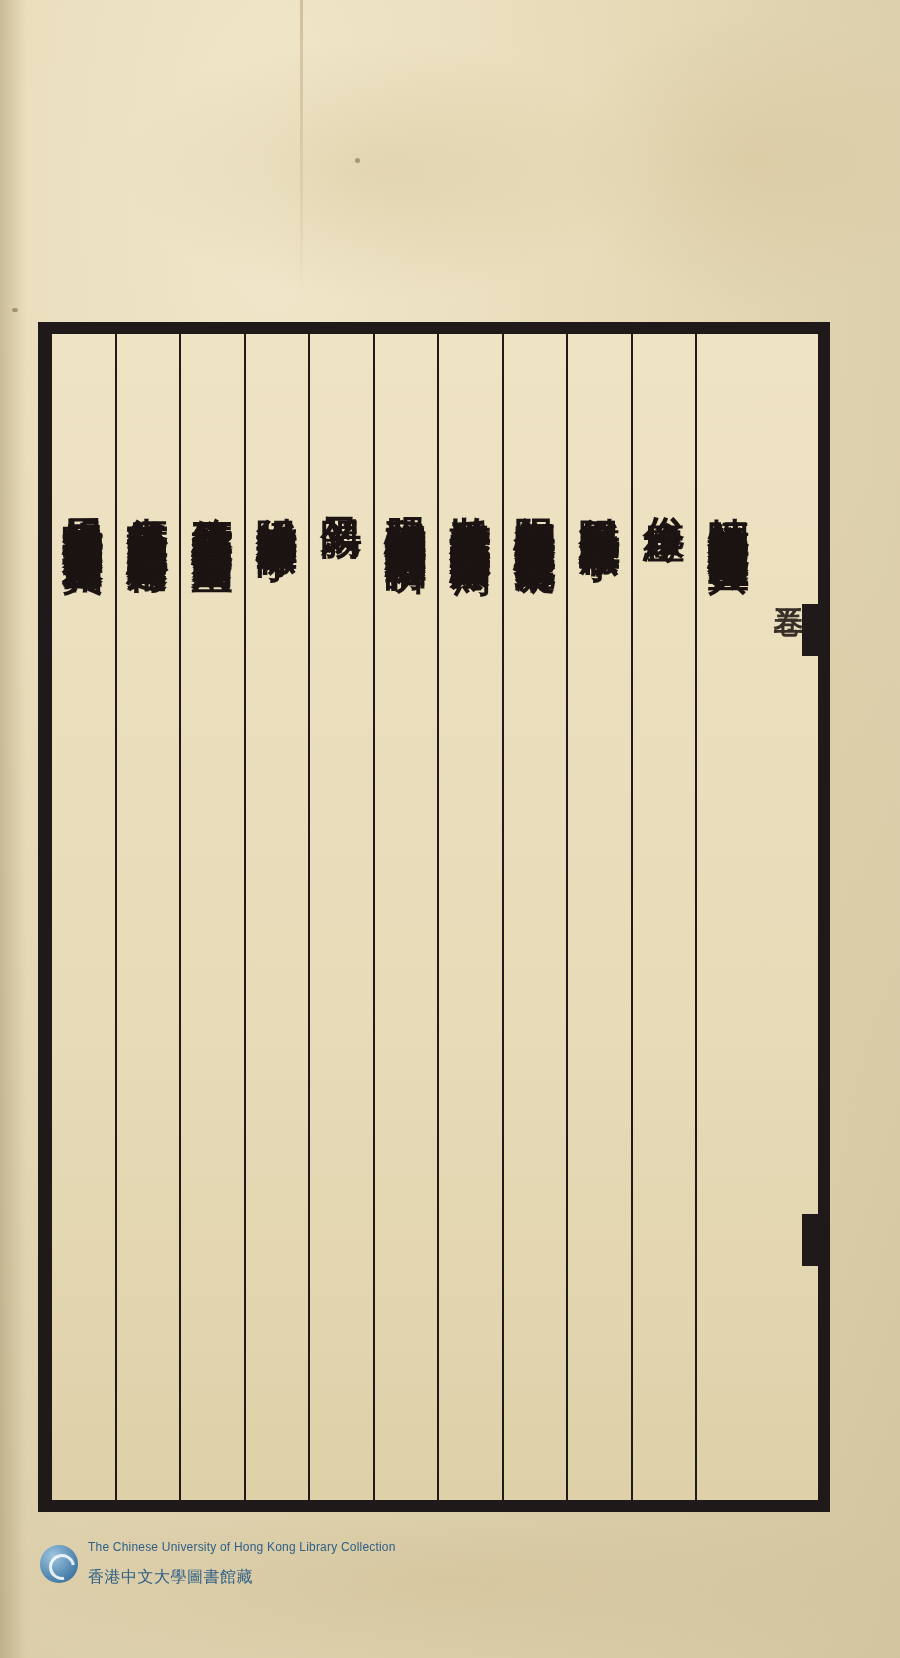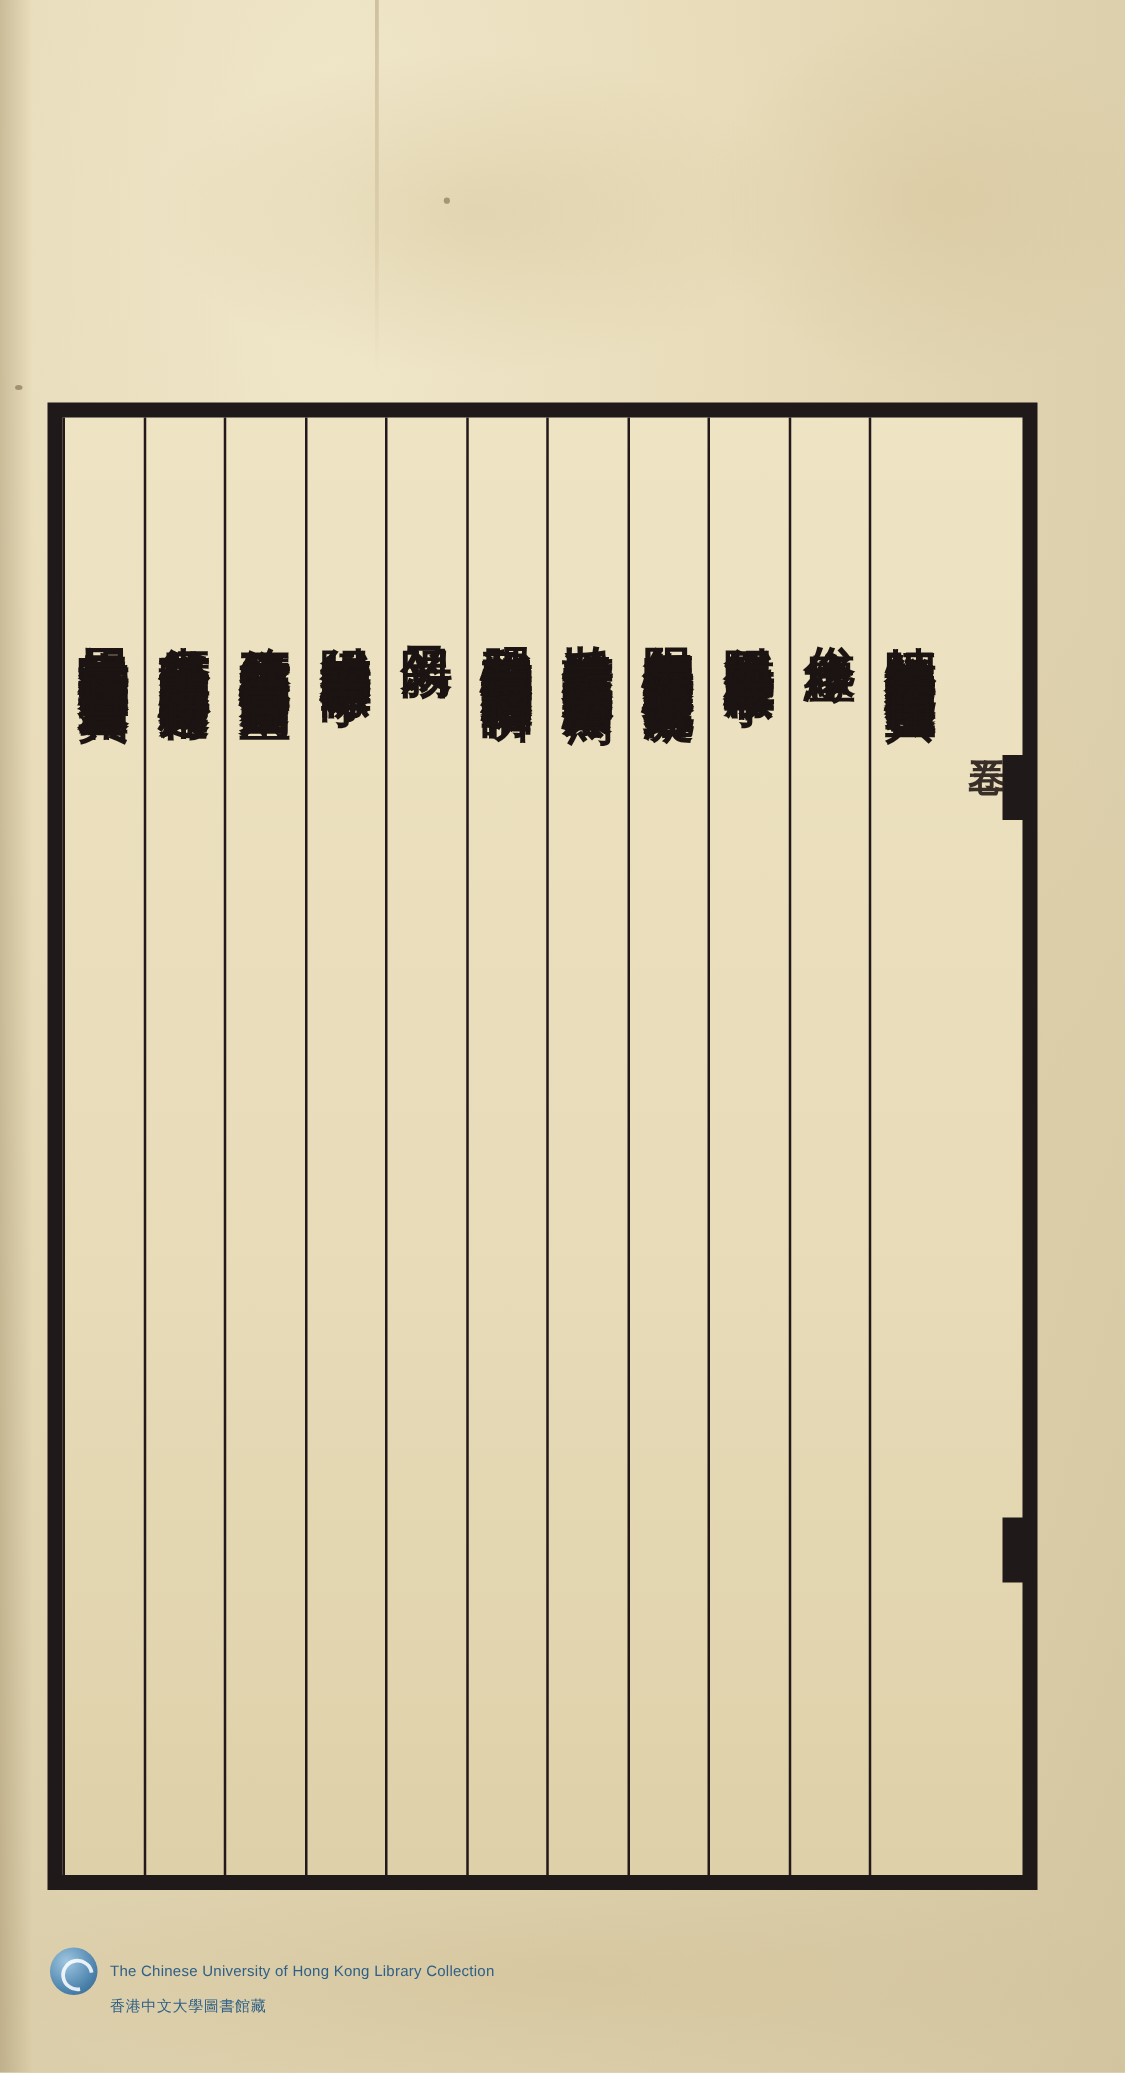--- a/index.html
+++ b/index.html
@@ -156,25 +156,24 @@
     border: 3px solid rgba(255,255,255,0.85);
     border-right-color: transparent;
     transform: rotate(35deg);
   }
   .wm-lines { display: flex; flex-direction: column; justify-content: center; }
   #wm-en {
     font-family: "Liberation Sans", sans-serif;
     font-size: 12px;
     color: #2f6087;
     letter-spacing: .2px;
-    margin-top: 30px;
   }
   #wm-zh {
     font-family: Liberation Mono, monospace;
-    font-size: 12px;
+    font-size: 16px;
     color: #2f6087;
     letter-spacing: .5px;
     margin-top: 13px;
   }
 
   
   .speck { position: absolute; background: rgba(90,70,45,0.45); border-radius: 50%; }
 </style>
 </head>
 <body>

